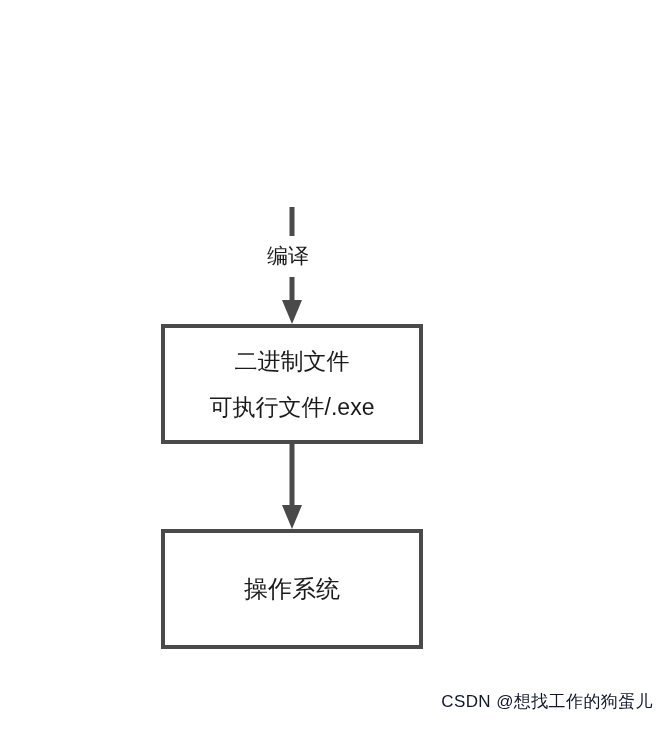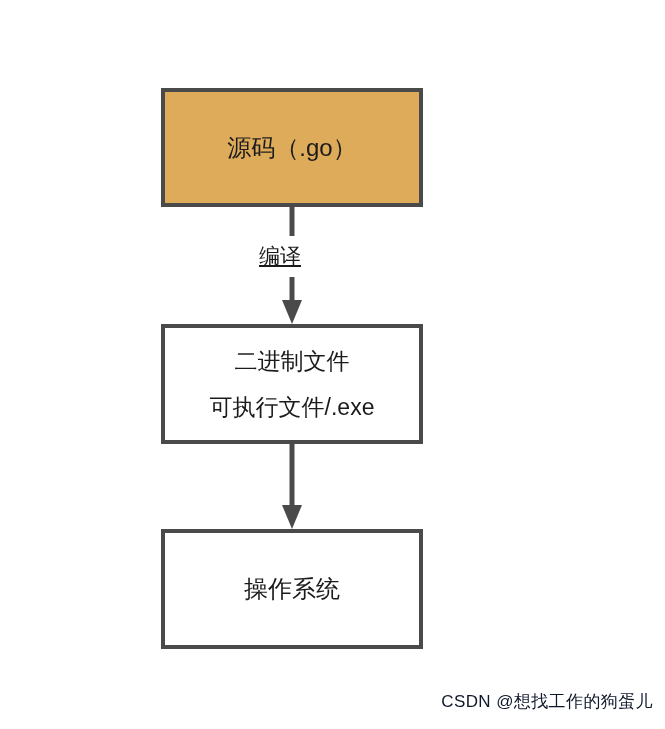--- a/index.html
+++ b/index.html
@@ -90,25 +90,24 @@
   
   .edge-label {
     position: absolute;
     font-size: 21px;
     color: #1b1b1b;
     background: #ffffff;
     white-space: nowrap;
     text-align: center;
   }
   #edge-label-compile {
-    left: 240px;
+    left: 248px;
     top: 240px;
     width: 80px;
     padding: 2px 0;
-    text-decoration: underline;
   }
 
   
   #watermark {
     position: absolute;
     right: 12px;
     bottom: 16px;
     font-size: 17px;
     color: #0f172a;
     white-space: nowrap;
@@ -127,23 +126,20 @@
       <line x1="292" y1="277" x2="292" y2="306" stroke="#4a4a4a" stroke-width="5"></line>
       <polygon points="292,324 282,300 302,300" fill="#4a4a4a"></polygon>
     </g>
 
     <g>
       <line x1="292" y1="444" x2="292" y2="511" stroke="#4a4a4a" stroke-width="5"></line>
       <polygon points="292,529 282,505 302,505" fill="#4a4a4a"></polygon>
     </g>
   </svg>
 
-  <div class="node" id="node-source">
-    <span class="node-line">源码（.go）</span>
-  </div>
 
   <div class="edge-label" id="edge-label-compile">编译</div>
 
   <div class="node" id="node-binary">
     <span class="node-line">二进制文件</span>
     <span class="node-line">可执行文件/.exe</span>
   </div>
 
   <div class="node" id="node-os">
     <span class="node-line">操作系统</span>

